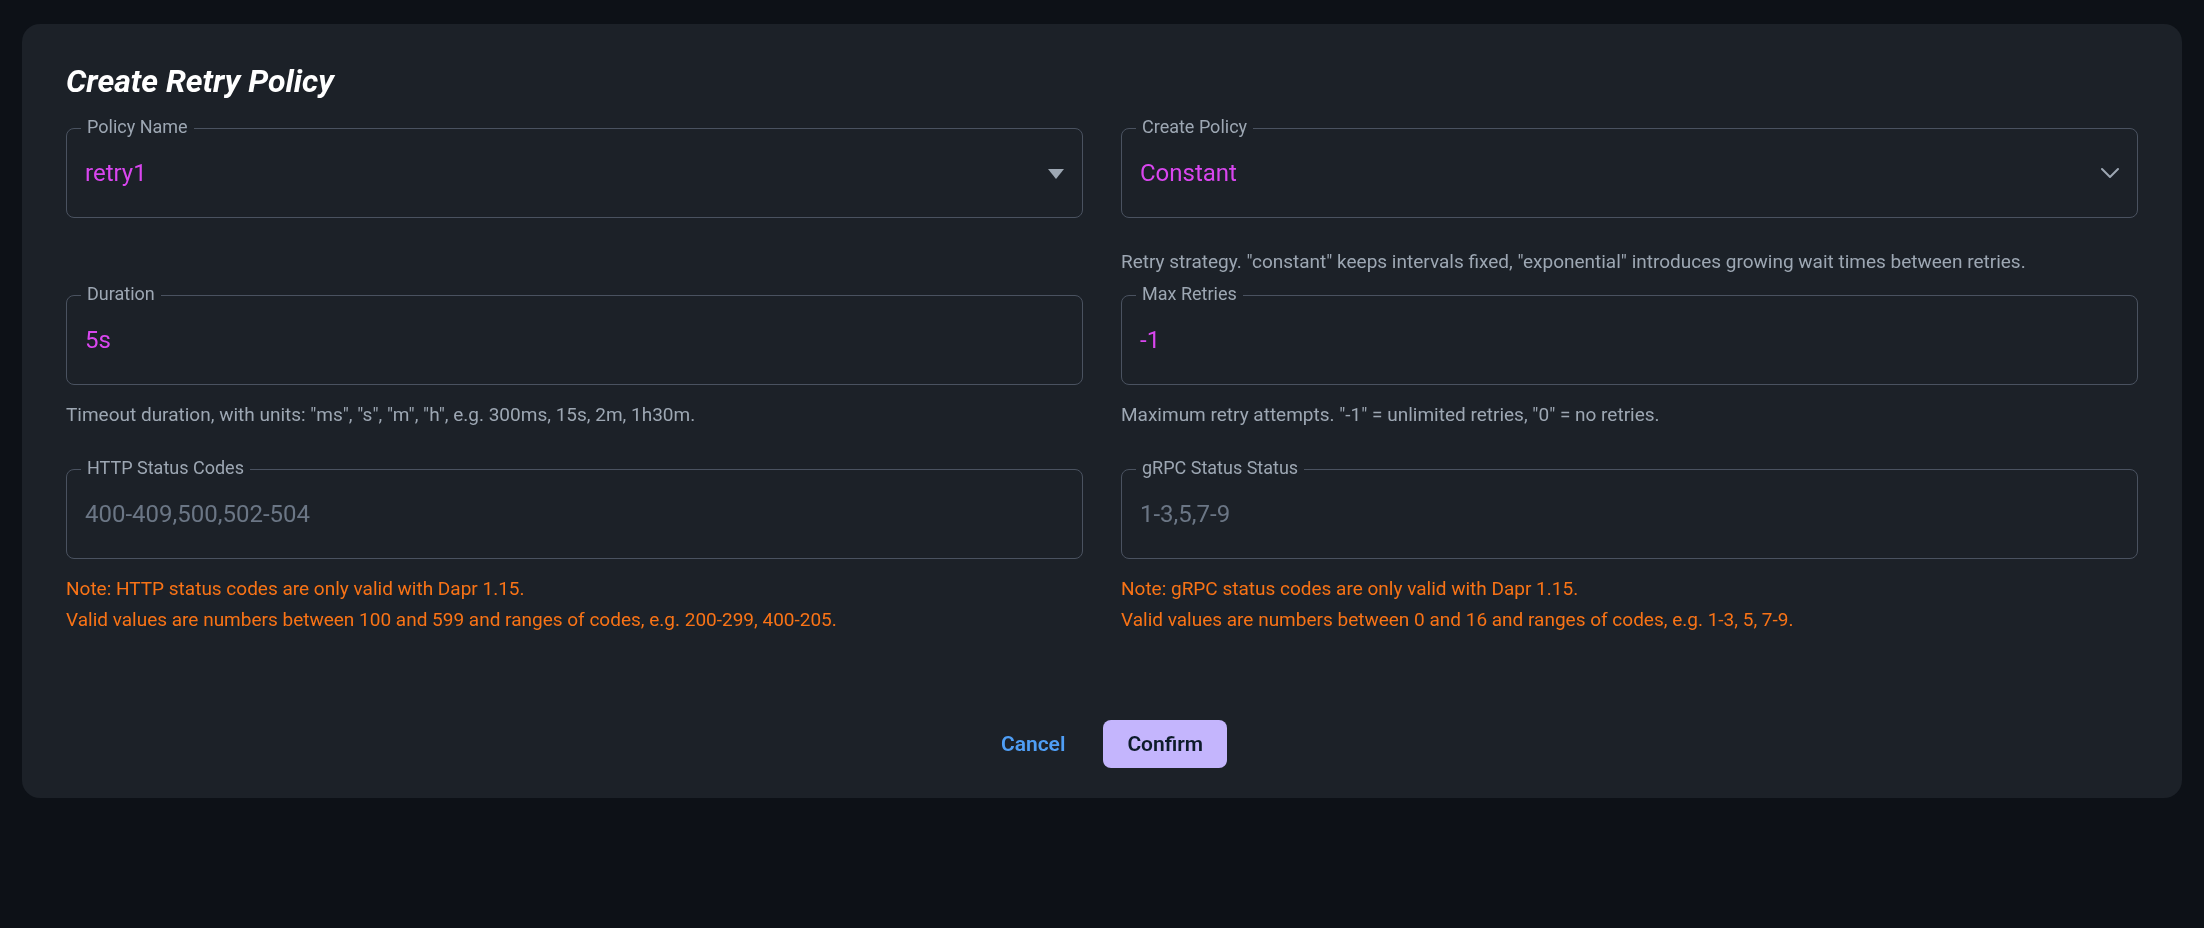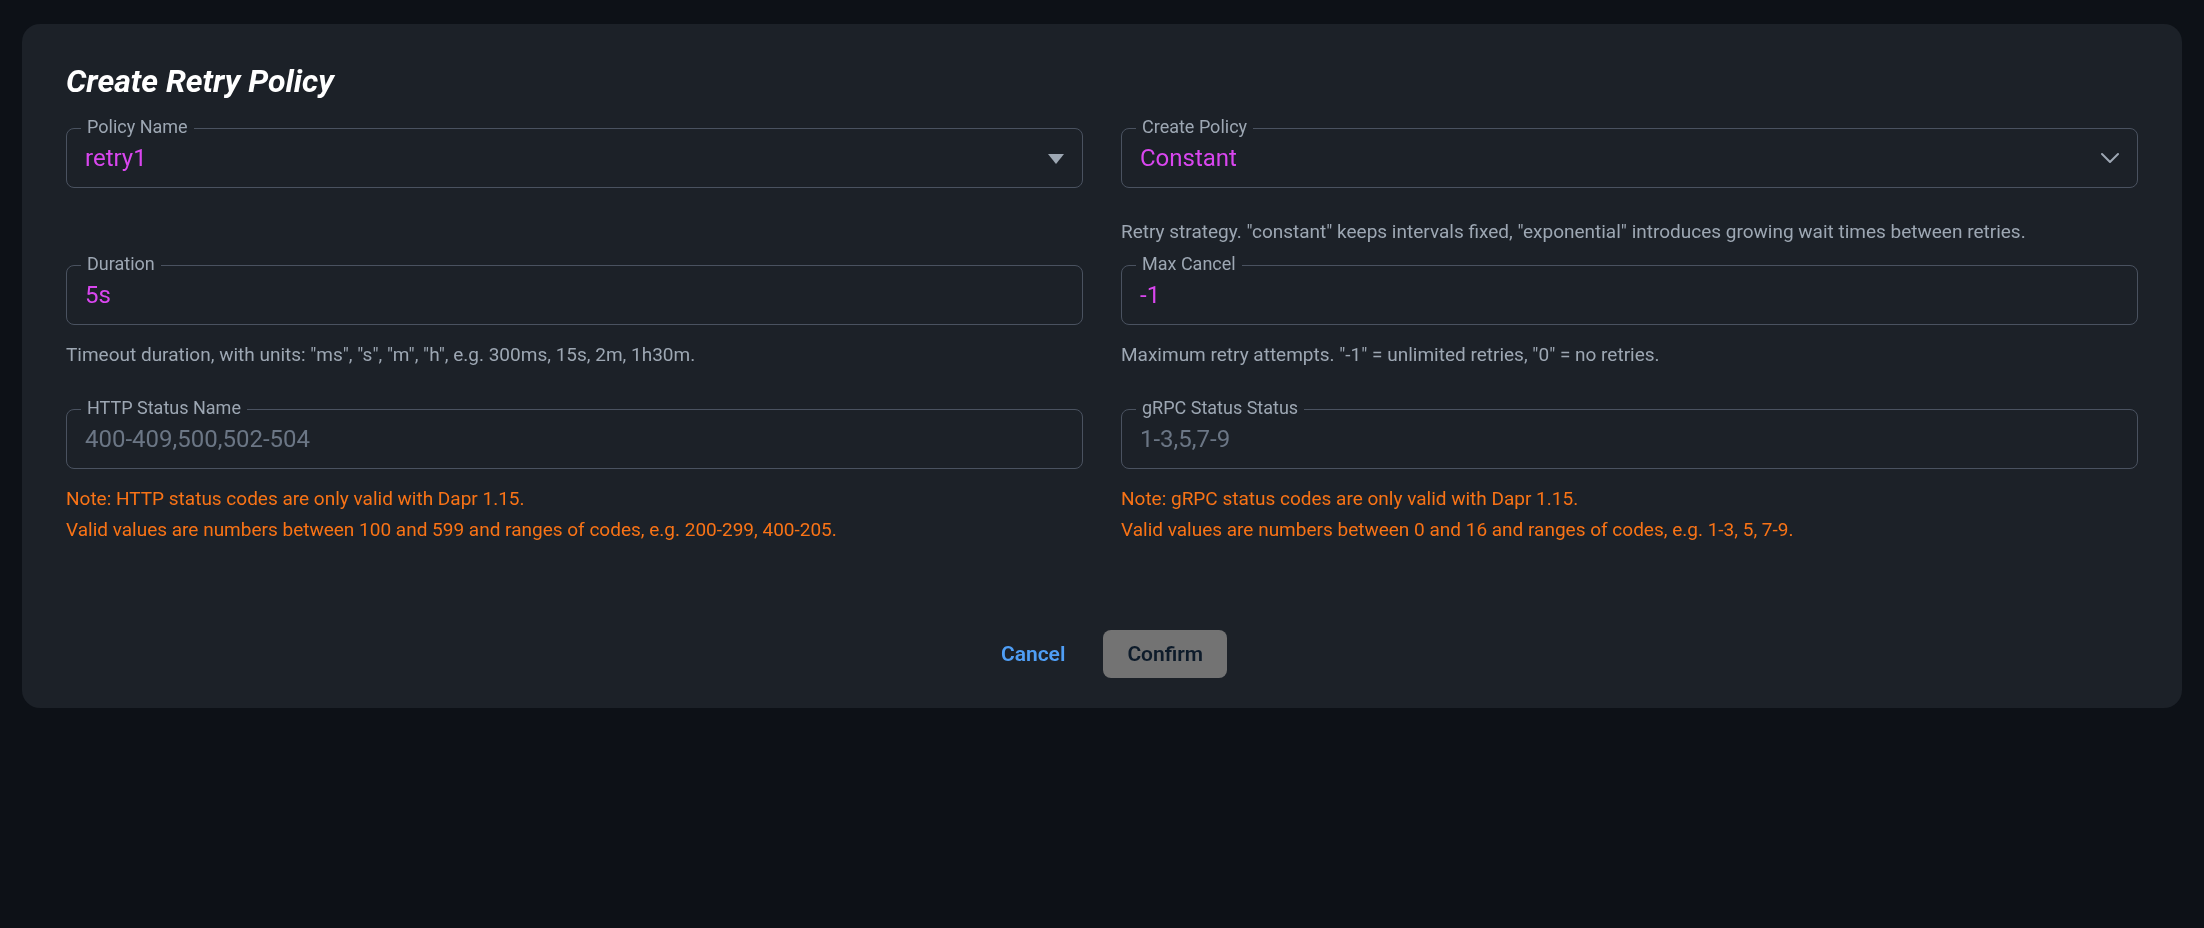--- a/index.html
+++ b/index.html
@@ -42,21 +42,21 @@
     position: relative;
     margin-bottom: 14px;
   }
   .field-spacer {
     height: 62px;
   }
   .input-wrap {
     position: relative;
     border: 1px solid #4a5260;
     border-radius: 8px;
-    height: 60px;
+    height: 90px;
     display: flex;
     align-items: center;
     padding: 0 18px;
   }
   .floating-label {
     position: absolute;
     top: -11px;
     left: 14px;
     padding: 0 6px;
     background: #1c2128;
@@ -107,21 +107,21 @@
     border-radius: 8px;
     border: none;
     cursor: pointer;
     font-family: inherit;
   }
   .btn-cancel {
     background: transparent;
     color: #4f9ef5;
   }
   .btn-confirm {
-    background: #737373;
+    background: #c4b5fd;
     color: #0d1b2a;
   }
   svg.tri { width: 16px; height: 10px; }
   svg.chev { width: 18px; height: 12px; }
 </style>
 </head>
 <body>
 
 <div class="page">
   <div class="dialog">
@@ -159,29 +159,29 @@
       <div class="field">
         <div class="input-wrap">
           <span class="floating-label">Duration</span>
           <input class="input-value" type="text" value="5s" style="">
         </div>
         <div class="helper">Timeout duration, with units: "ms", "s", "m", "h", e.g. 300ms, 15s, 2m, 1h30m.</div>
       </div>
 
       <div class="field">
         <div class="input-wrap">
-          <span class="floating-label">Max Cancel</span>
+          <span class="floating-label">Max Retries</span>
           <input class="input-value" type="text" value="-1" style="">
         </div>
         <div class="helper">Maximum retry attempts. "-1" = unlimited retries, "0" = no retries.</div>
       </div>
 
       <div class="field">
         <div class="input-wrap">
-          <span class="floating-label">HTTP Status Name</span>
+          <span class="floating-label">HTTP Status Codes</span>
           <input class="input-value" type="text" placeholder="400-409,500,502-504" style="">
         </div>
         <div class="helper-multi">
           <div>Note: HTTP status codes are only valid with Dapr 1.15.</div>
           <div>Valid values are numbers between 100 and 599 and ranges of codes, e.g. 200-299, 400-205.</div>
         </div>
       </div>
 
       <div class="field">
         <div class="input-wrap">

